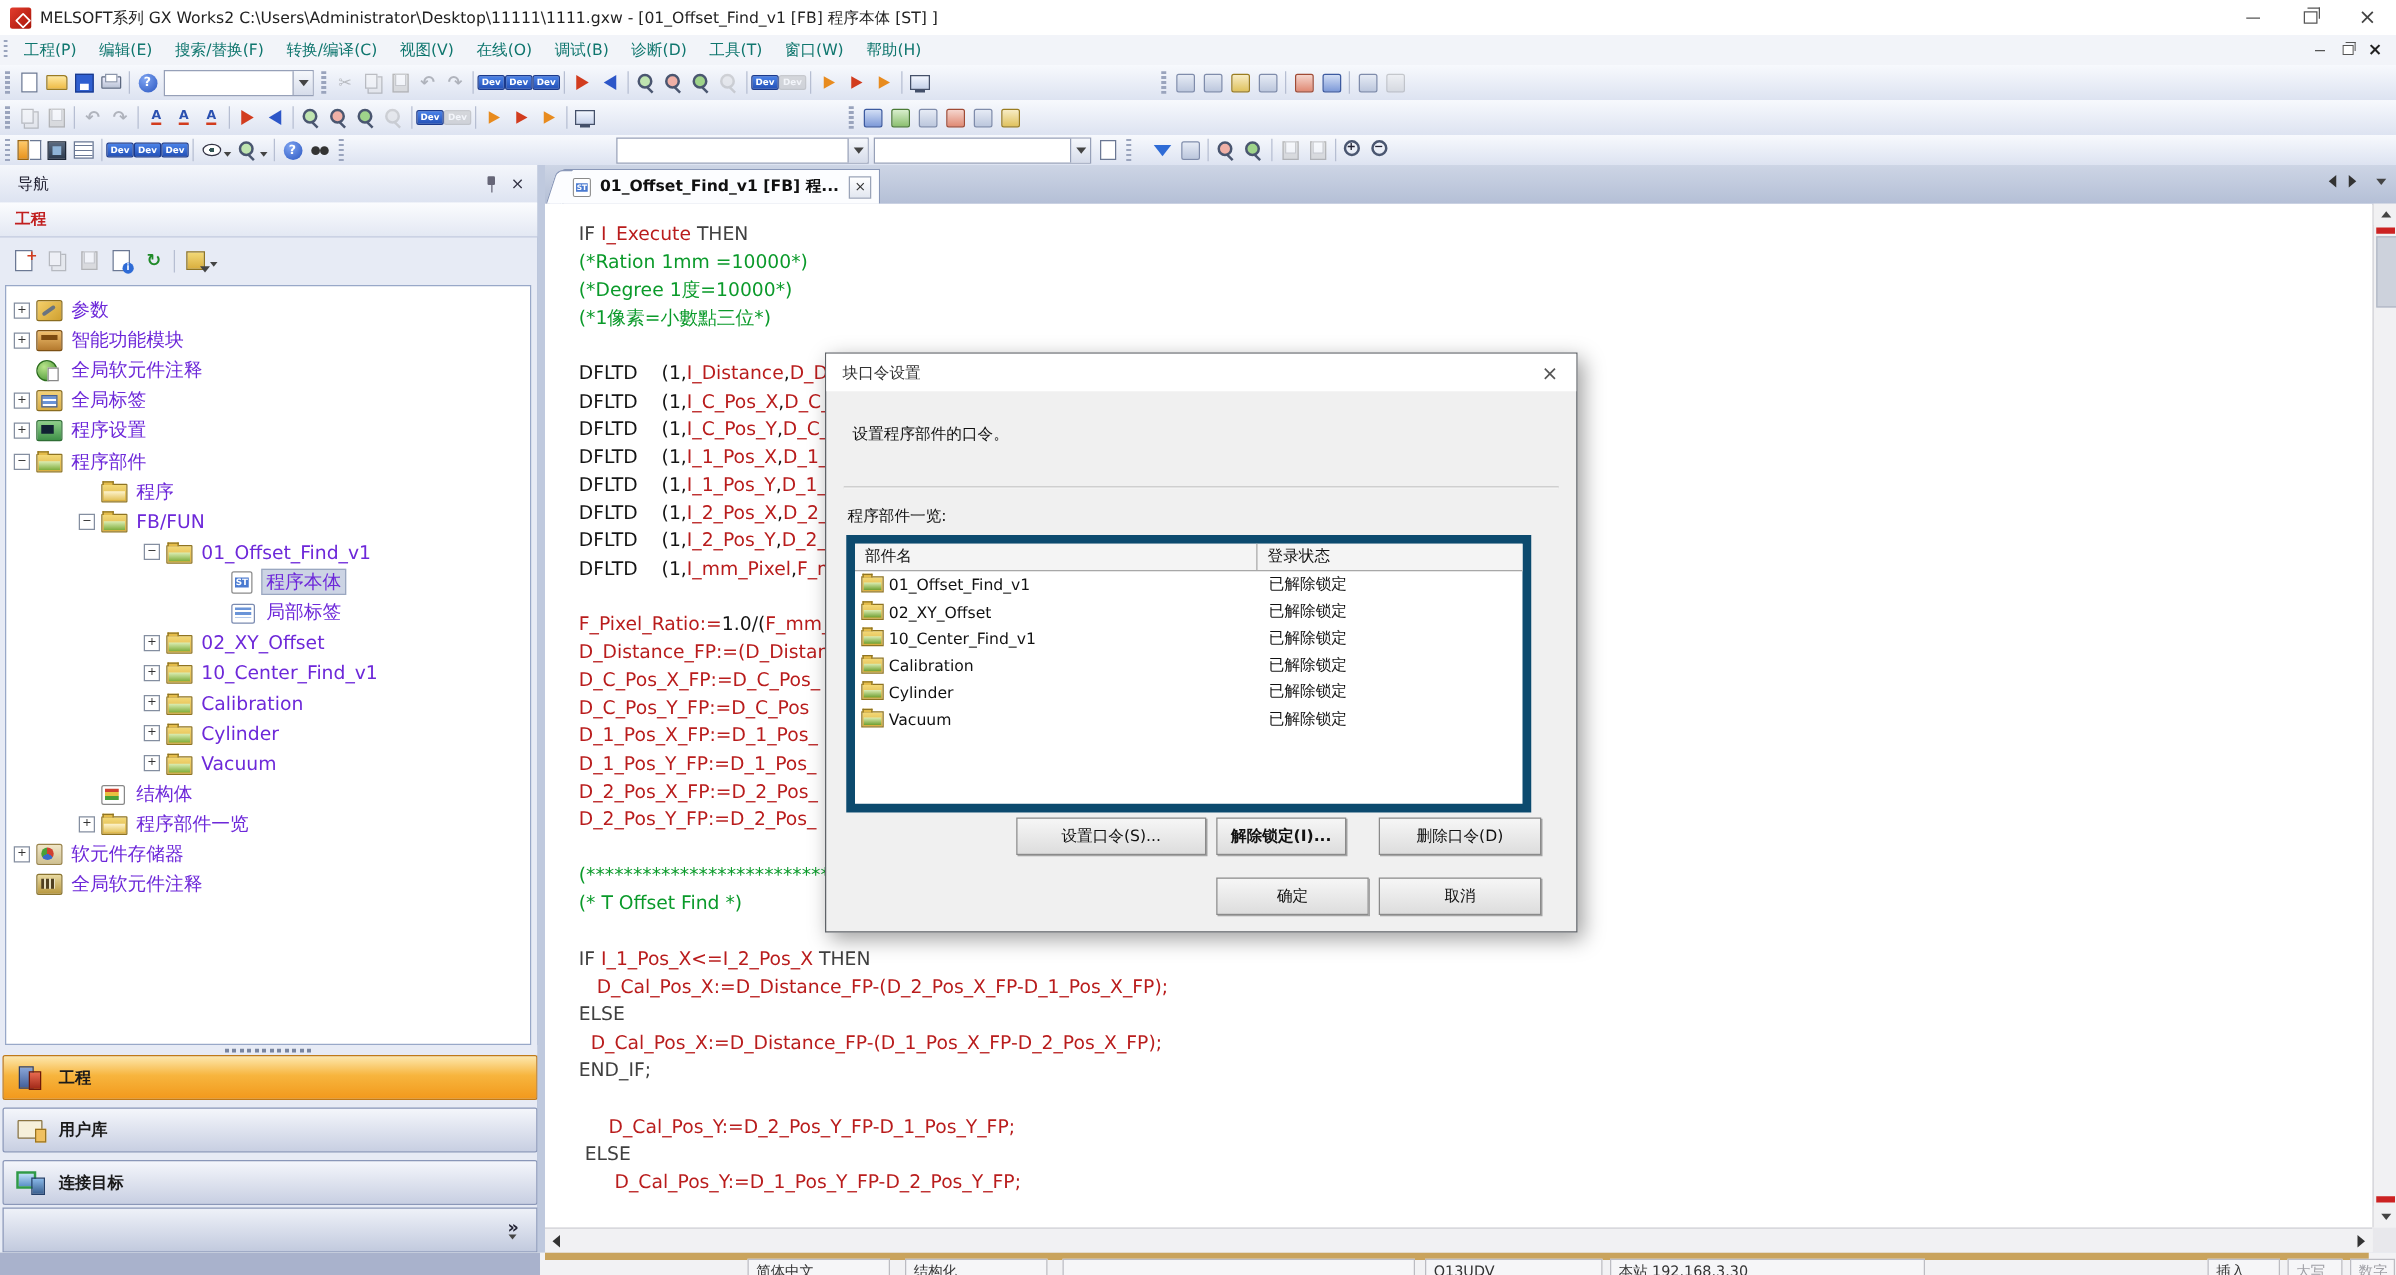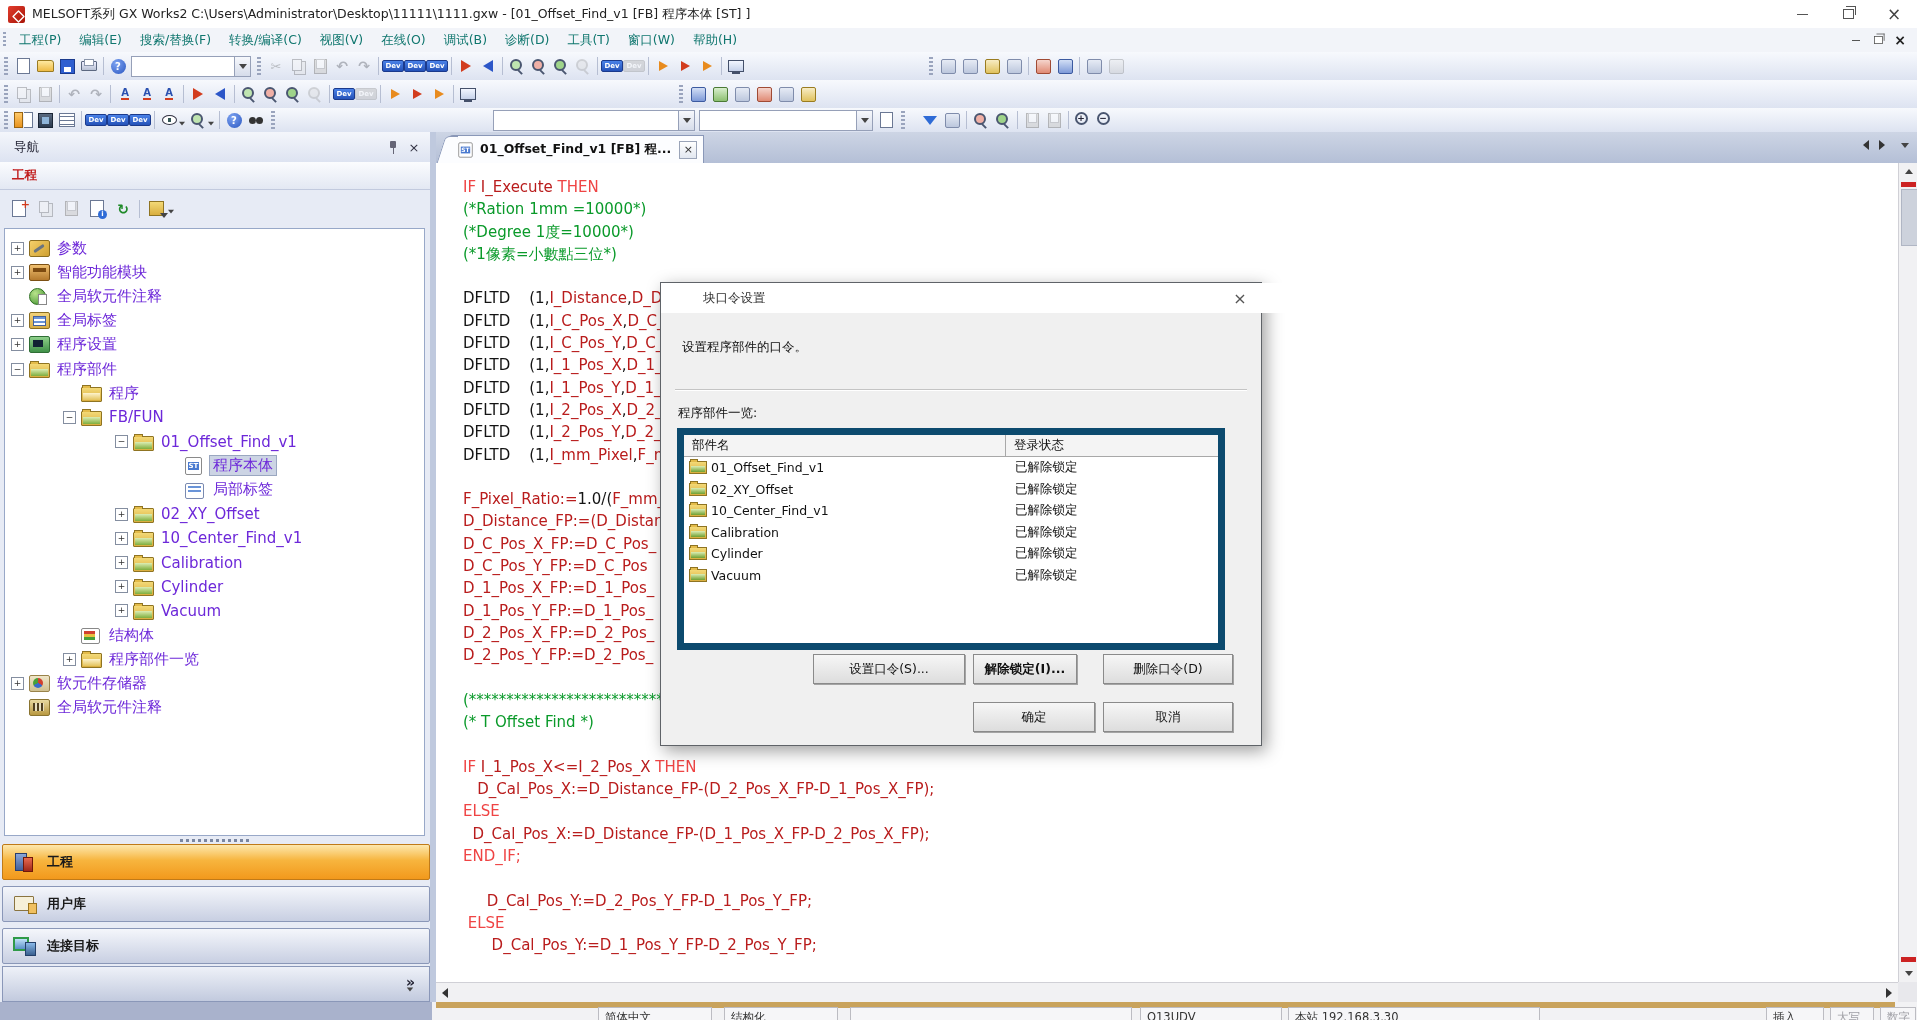--- a/index.html
+++ b/index.html
@@ -183,21 +183,21 @@
   .tab::before{content:"";position:absolute;left:-8px;bottom:0;width:12px;height:26px;background:#fcfdff;
        border-left:1px solid #8a98b8;border-top:1px solid #8a98b8;transform:skewX(-18deg);border-top-left-radius:5px;z-index:0;}
   .tab>*{position:relative;z-index:1;}
   .tab .tlbl{font-size:12.5px;font-weight:bold;color:#111;margin:0 8px 0 6px;white-space:nowrap;}
   .tabx{width:16px;height:16px;border:1px solid #9aa4b8;background:linear-gradient(#fff,#e2e7f0);
         display:flex;align-items:center;justify-content:center;font-size:11px;color:#333;}
   .tabnav{position:absolute;right:8px;top:8px;display:flex;align-items:center;gap:10px;}
   .code{left:0;top:31px;width:1462px;height:819px;background:#fff;overflow:hidden;padding:15px 0 0 27px;box-sizing:border-box;}
   .cl{height:22.3px;font-size:15px;white-space:pre;}
   .cl span{white-space:pre;}
-  .c-kw{color:#ef4444;}
+  .c-kw{color:#404040;}
   .c-var{color:#b91c1c;}
   .c-cm{color:#0a9a2a;}
   .c-pl{color:#141414;}
   
   .vscroll{left:1462px;top:31px;width:19px;height:819px;background:#f1f1f3;border-left:1px solid #d0d0d6;box-sizing:border-box;}
   .sbtn{position:absolute;left:0;width:19px;height:17px;background:#f1f1f3;display:flex;align-items:center;justify-content:center;}
   .redmark{position:absolute;left:2px;width:15px;height:5px;background:#cc2222;}
   .vthumb{position:absolute;left:2px;top:26px;width:15px;height:55px;background:#cdd2dc;border:1px solid #b0b6c4;}
   .hscroll{left:0;top:850px;width:1462px;height:20px;background:#f1f1f3;border-top:1px solid #d0d0d6;box-sizing:border-box;}
   .hbtn{position:absolute;top:1px;width:18px;height:18px;display:flex;align-items:center;justify-content:center;}
@@ -205,21 +205,21 @@
   
   .statusbar{left:0;top:1002px;width:1917px;height:18px;background:#f2f2f4;overflow:hidden;}
   .statusnav{position:absolute;left:0;top:0;width:432px;height:18px;background:#a9b2cc;}
   .tanstrip{position:absolute;left:436px;top:0;width:1459px;height:6px;background:#c9a35c;}
   .scell{position:absolute;top:5px;height:20px;border:1px solid #bcbcc2;background:#f6f6f8;
          font-size:11.5px;color:#333;padding:2px 6px 0 6px;box-sizing:border-box;white-space:nowrap;}
   .scell.dimtxt{color:#a0a0a6;}
   
   .dialog{left:660px;top:282px;width:600px;height:462px;background:#f0f0f0;border:1px solid #5f6368;
           box-shadow:4px 5px 16px rgba(0,0,0,.38);}
-  .dtitle{position:absolute;left:0;top:0;width:100%;height:30px;background:#fff;display:flex;align-items:center;padding-left:29px;}
+  .dtitle{position:absolute;left:0;top:0;width:100%;height:30px;background:#fff;display:flex;align-items:center;}
   .dtitle .t{font-size:12.5px;color:#333;margin-left:13px;}
   .dx{position:absolute;right:10px;top:5px;width:22px;height:20px;display:flex;align-items:center;justify-content:center;
       font-size:14px;color:#555;}
   .ddesc{position:absolute;left:21px;top:56px;font-size:12.5px;color:#111;}
   .dhr{position:absolute;left:14px;top:106px;width:572px;height:1px;background:#c4c4c4;border-bottom:1px solid #fff;}
   .dlistlabel{position:absolute;left:17px;top:122px;font-size:12.5px;color:#111;}
   .dtable{position:absolute;left:16px;top:145px;width:548px;height:222px;background:#fff;border:7px solid #0c4a6e;box-sizing:border-box;}
   .dthead{display:flex;height:22px;background:#f4f4f4;border-bottom:1px solid #a8a8a8;box-sizing:border-box;}
   .dth{font-size:12.5px;color:#111;padding:2px 0 0 8px;box-sizing:border-box;}
   .dth1{width:322px;border-right:1px solid #a8a8a8;}

